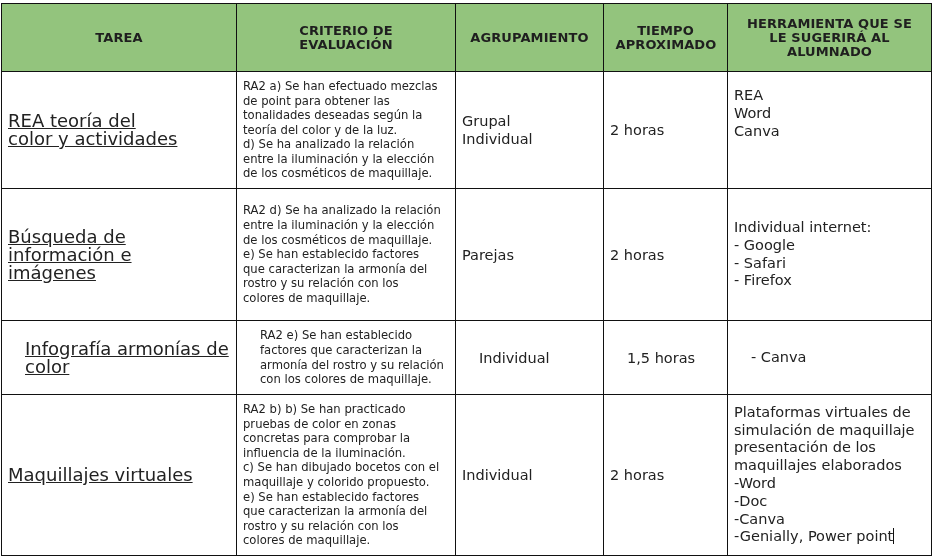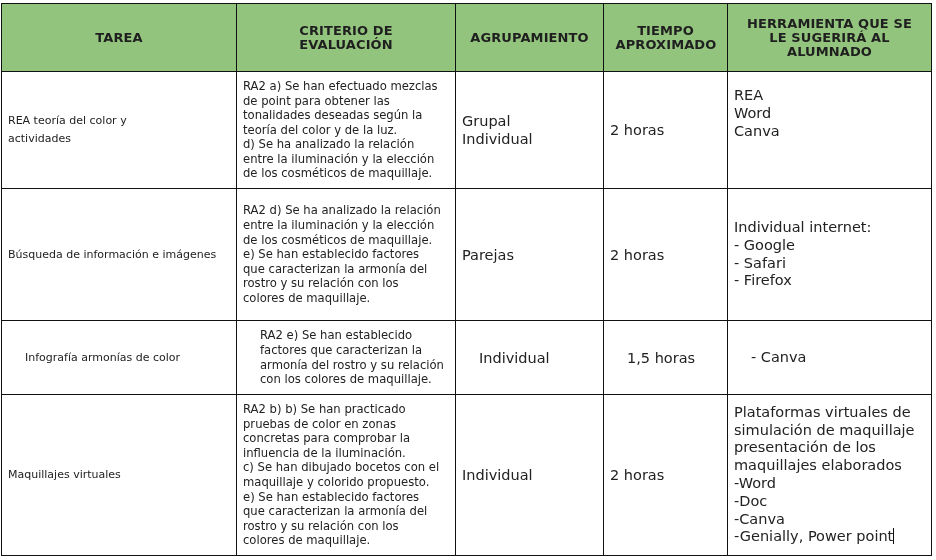--- a/index.html
+++ b/index.html
@@ -33,22 +33,23 @@
       background: #93c47d;
       font-weight: bold;
       font-size: 13px;
       line-height: 14px;
       text-align: center;
       color: #1f1f1f;
       height: 68px;
       letter-spacing: 0.1px;
     }
     td.task {
-      font-size: 11px;
+      font-size: 18px;
       line-height: 18px;
+      text-decoration: underline;
     }
     td.criteria {
       font-size: 11.6px;
       line-height: 14.6px;
       padding-left: 6px;
       padding-right: 4px;
     }
     td.group, td.time {
       font-size: 14.5px;
       line-height: 18px;

